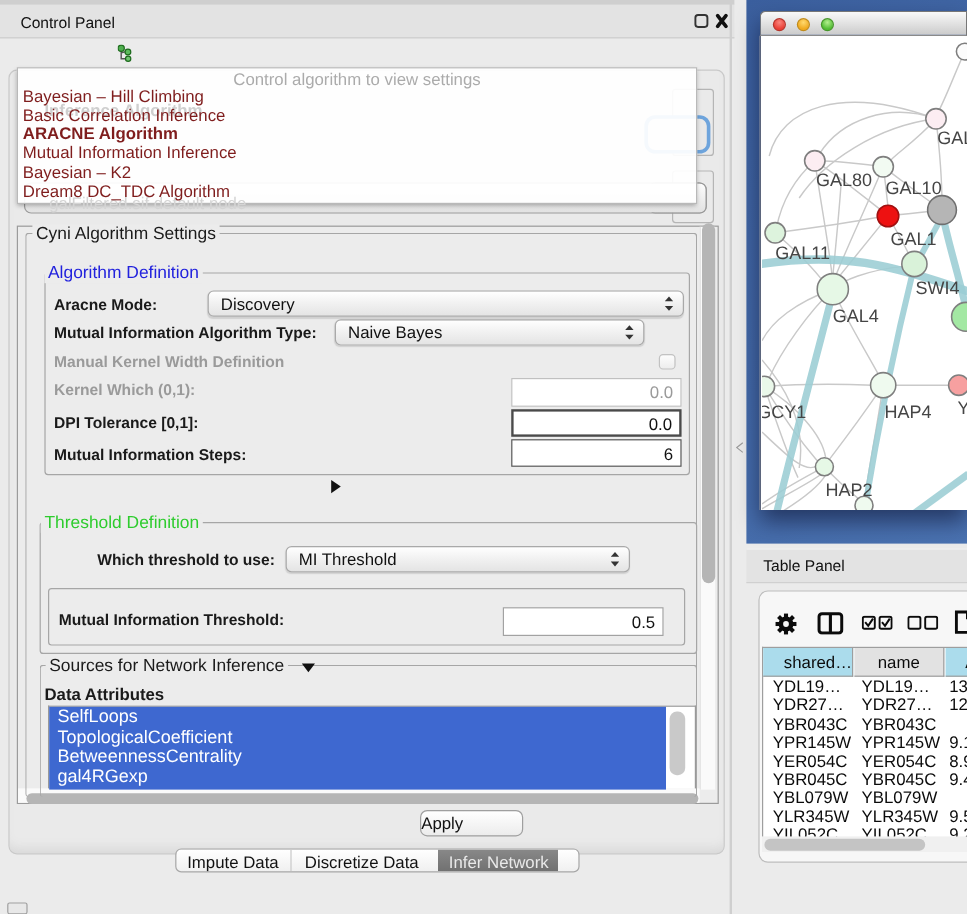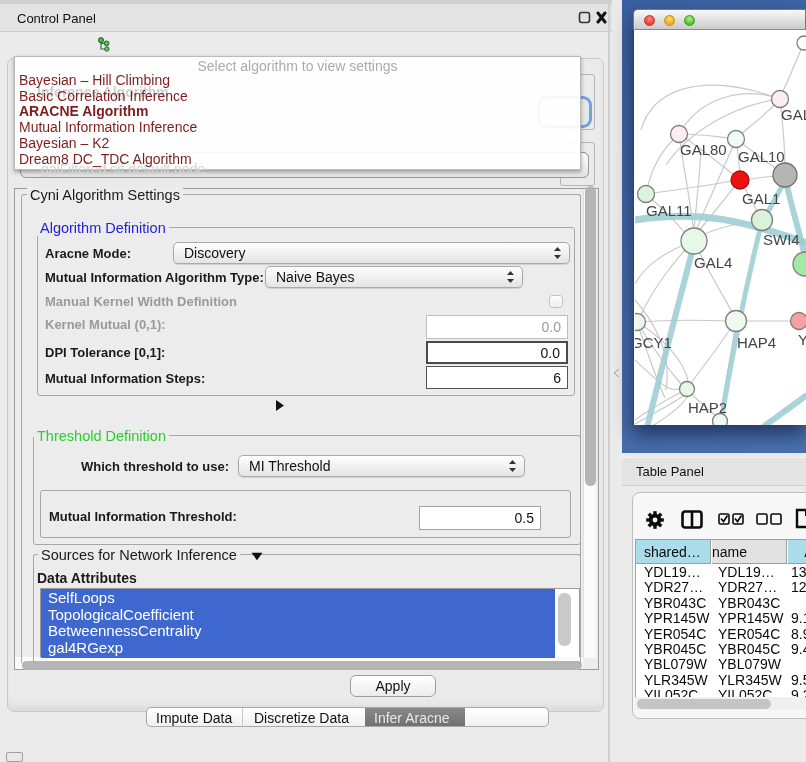--- a/index.html
+++ b/index.html
@@ -65,32 +65,32 @@
 <div class="abs lbl" style="left:45px;top:246px">Aracne Mode:</div>
 <div class="combo" style="left:173px;top:242px;width:397px;height:22px">
       <span class="ctext">Discovery</span>
  <svg class="carr" viewBox="0 0 9 14">
         <path d="M4.5 1 L8 5 L1 5 Z" fill="#333"></path>
         <path d="M4.5 13 L1 9 L8 9 Z" fill="#333"></path>
       </svg>
     </div>
 
 <div class="abs lbl" style="left:45px;top:270px">Mutual Information Algorithm Type:</div>
-<div class="combo" style="left:265px;top:266px;width:258px;height:22px">
+<div class="combo" style="left:279px;top:266px;width:258px;height:22px">
       <span class="ctext">Naive Bayes</span>
  <svg class="carr" viewBox="0 0 9 14">
         <path d="M4.5 1 L8 5 L1 5 Z" fill="#333"></path>
         <path d="M4.5 13 L1 9 L8 9 Z" fill="#333"></path>
       </svg>
     </div>
 
 <div class="abs lbl" style="left:45px;top:294px;color:#9a9a9a">Manual Kernel Width Definition</div>
 <div class="abs" style="left:549px;top:295px;width:14px;height:13px;border:1px solid #c2c2c2;border-radius:3.5px;background:linear-gradient(#fdfdfd,#ededed)"></div>
 
-<div class="abs lbl" style="left:45px;top:317px;color:#9a9a9a">Kernel Mutual (0,1):</div>
+<div class="abs lbl" style="left:45px;top:317px;color:#9a9a9a">Kernel Which (0,1):</div>
 <div class="tf" style="left:426px;top:315px;width:142px;height:24px;border:1px solid #c0c0c0">
       <span style="color:#9a9a9a">0.0</span>
     </div>
 
 <div class="abs lbl" style="left:45px;top:345px">DPI Tolerance [0,1]:</div>
 <div class="tf" style="left:426px;top:341px;width:142px;height:23px;border:2px solid #4a4a4a">
       <span>0.0</span>
     </div>
 
 <div class="abs lbl" style="left:45px;top:371px">Mutual Information Steps:</div>
@@ -109,53 +109,53 @@
 <div class="combo" style="left:238px;top:455px;width:287px;height:22px">
       <span class="ctext">MI Threshold</span>
  <svg class="carr" viewBox="0 0 9 14">
         <path d="M4.5 1 L8 5 L1 5 Z" fill="#333"></path>
         <path d="M4.5 13 L1 9 L8 9 Z" fill="#333"></path>
       </svg>
     </div>
 
 <div class="group" style="left:40px;top:490px;width:531px;height:48px"></div>
 <div class="abs lbl" style="left:49px;top:509px">Mutual Information Threshold:</div>
-<div class="tf" style="left:419px;top:506px;width:122px;height:24px;border:1px solid #a2a2a2">
+<div class="tf" style="left:419px;top:506px;width:134px;height:24px;border:1px solid #a2a2a2">
       <span>0.5</span>
     </div>
 
 <div class="group" style="left:32.5px;top:554px;width:548.5px;height:110px;border-bottom:none"></div>
 <div class="abs glbl" style="left:38px;top:547px;background:#ececec;padding:0 3px">Sources for Network Inference</div>
 <svg class="abs" style="left:249px;top:551px" width="16" height="11" viewBox="0 0 14 12">
       <path d="M1 2 L13 2 L7 10 Z" fill="#111"></path>
     </svg>
 <div class="abs lbl" style="left:37px;top:570px;font-size:14px">Data Attributes</div>
 
 <div class="abs" style="left:40px;top:588px;width:540px;height:69px;background:#fff;border:1px solid #999;border-bottom:none">
  <div class="abs" style="left:0;top:0;width:514px;height:69px;background:#3e68d0"></div>
  <div class="abs" style="left:517px;top:4px;width:13px;height:53px;background:#c9c9c9;border-radius:6px"></div>
  <div class="abs" style="left:7px;top:1px;color:#fff;font-size:15px;line-height:16.5px;white-space:nowrap">SelfLoops<br>TopologicalCoefficient<br>BetweennessCentrality<br>gal4RGexp</div>
 </div>
 
-<div class="abs" style="left:350px;top:675px;width:86px;height:22px;border:1px solid #9f9f9f;border-radius:6px;background:linear-gradient(#ffffff,#ececec);text-align:center;font-size:14px;color:#111;line-height:21px">Apply</div>
-
-<div class="abs" style="left:146px;top:707px;width:403px;height:20px;background:linear-gradient(#ffffff,#f0f0f0);border:1px solid #a8a8a8;border-radius:5px;overflow:hidden">
+<div class="abs" style="left:350px;top:675px;width:86px;height:22px;border:1px solid #9f9f9f;border-radius:6px;background:linear-gradient(#ffffff,#ececec);font-size:14px;color:#111;line-height:21px">Apply</div>
+
+<div class="abs" style="left:146px;top:707px;width:337px;height:20px;background:linear-gradient(#ffffff,#f0f0f0);border:1px solid #a8a8a8;border-radius:5px;overflow:hidden">
  <div class="abs" style="left:94.5px;top:0;width:1px;height:100%;background:#c8c8c8"></div>
  <div class="abs" style="left:218px;top:0;width:100px;height:100%;background:linear-gradient(#888888,#717171)"></div>
  <div class="abs" style="left:9px;top:2px;color:#111;font-size:14px">Impute Data</div>
  <div class="abs" style="left:107px;top:2px;color:#111;font-size:14px">Discretize Data</div>
- <div class="abs" style="left:227px;top:2px;color:#e9e9e9;font-size:14px">Infer Aracne</div>
+ <div class="abs" style="left:227px;top:2px;color:#e9e9e9;font-size:14px">Infer Network</div>
 </div>
 
 <div class="abs" style="left:6px;top:752px;width:17px;height:10px;background:#e8e8e8;border:1px solid #9f9f9f;border-radius:2px"></div>
 
 <div class="abs" style="left:14px;top:56px;width:567px;height:114px;background:rgba(255,255,255,.93);border:1px solid #b9b9b9;box-shadow:0 2px 4px rgba(0,0,0,.35)">
  <div class="abs" style="left:22px;top:27px;color:#cfcfcf;font-size:14px;font-weight:bold">Inference Algorithm</div>
  <div class="abs" style="left:26px;top:104px;color:#d4d4d4;font-size:14px">galFiltered.sif default node</div>
- <div class="abs" style="left:0;top:1px;width:100%;text-align:center;color:#ababab;font-size:14px">Select algorithm to view settings</div>
+ <div class="abs" style="left:0;top:1px;width:100%;text-align:center;color:#ababab;font-size:14px">Control algorithm to view settings</div>
  <div class="abs" style="left:4px;top:16px;font-size:14px;color:#7f1d1d;line-height:15.7px;white-space:nowrap">Bayesian – Hill Climbing<br>Basic Correlation Inference<br><b>ARACNE Algorithm</b><br>Mutual Information Inference<br>Bayesian – K2<br>Dream8 DC_TDC Algorithm</div>
 </div>
 
 <div class="abs" style="left:622px;top:0;width:184px;height:453px;background:linear-gradient(135deg,#3b5f9e,#4a72b1)"></div>
 
 <div class="abs" style="left:633px;top:9px;width:173px;height:416px;box-shadow:0 10px 18px rgba(0,0,25,.5)">
  <div class="abs" style="left:0;top:0;width:173px;height:21px;background:linear-gradient(#f9f9f9,#cbcbcb);border:1px solid #777;border-bottom:1px solid #8a8a8a;border-radius:5px 0 0 0">
   <div class="abs" style="left:10px;top:5px;width:11px;height:11px;border-radius:50%;background:radial-gradient(circle at 50% 30%,#f9867e,#ea3f35 70%);border:1px solid #b5352c"></div>
   <div class="abs" style="left:30px;top:5px;width:11px;height:11px;border-radius:50%;background:radial-gradient(circle at 50% 30%,#ffd96e,#f0a91e 70%);border:1px solid #c08b1b"></div>
   <div class="abs" style="left:50px;top:5px;width:11px;height:11px;border-radius:50%;background:radial-gradient(circle at 50% 30%,#b3ef8e,#52bd33 70%);border:1px solid #47962b"></div>
@@ -275,22 +275,22 @@
  <svg class="abs" style="left:123px;top:20px" width="26" height="13" viewBox="0 0 26 13">
   <rect x="1" y="1" width="10" height="10" rx="1.5" fill="none" stroke="#0b0b0b" stroke-width="1.6"></rect>
   <rect x="15" y="1" width="10" height="10" rx="1.5" fill="none" stroke="#0b0b0b" stroke-width="1.6"></rect>
  </svg>
  <svg class="abs" style="left:162px;top:15px" width="18" height="21" viewBox="0 0 18 21">
   <path d="M2 2 L11 2 L16 7 L16 19 L2 19 Z" fill="none" stroke="#0b0b0b" stroke-width="2.4"></path>
   <path d="M11 2 L11 7 L16 7" fill="none" stroke="#0b0b0b" stroke-width="2"></path>
  </svg>
 
  <div class="abs" style="left:2px;top:46px;width:178px;height:163px;background:#fff;border:1px solid #9e9e9e;border-right:none;font-size:14px;color:#0b0b0b">
-  <div class="abs" style="left:0;top:0;width:75px;height:24px;background:#abdcec;border-right:1px solid #9e9e9e;border-bottom:1px solid #9e9e9e;text-align:left;line-height:24px;text-indent:8px">shared…</div>
-  <div class="abs" style="left:76px;top:0;width:75px;height:24px;background:#e2e2e2;border-right:1px solid #9e9e9e;border-bottom:1px solid #9e9e9e;line-height:24px">name</div>
+  <div class="abs" style="left:0;top:0;width:75px;height:24px;background:#abdcec;border-right:1px solid #9e9e9e;border-bottom:1px solid #9e9e9e;text-align:right;line-height:24px;text-indent:8px">shared…</div>
+  <div class="abs" style="left:76px;top:0;width:75px;height:24px;background:#e2e2e2;border-right:1px solid #9e9e9e;border-bottom:1px solid #9e9e9e;text-align:center;line-height:24px">name</div>
   <div class="abs" style="left:152px;top:0;width:26px;height:24px;background:#abdcec;border-bottom:1px solid #9e9e9e;text-align:center;line-height:24px"><span style="position:relative;left:8px">A</span></div>
   <div class="abs" style="left:8px;top:25px;line-height:15.4px;white-space:nowrap">YDL19…<br>YDR27…<br>YBR043C<br>YPR145W<br>YER054C<br>YBR045C<br>YBL079W<br>YLR345W<br>YIL052C</div>
   <div class="abs" style="left:82px;top:25px;line-height:15.4px;white-space:nowrap">YDL19…<br>YDR27…<br>YBR043C<br>YPR145W<br>YER054C<br>YBR045C<br>YBL079W<br>YLR345W<br>YIL052C</div>
   <div class="abs" style="left:155px;top:25px;line-height:15.4px;white-space:nowrap">13…<br>12…<br><br>9.1<br>8.9<br>9.4<br><br>9.5<br>9.2</div>
  </div>
 
  <div class="abs" style="left:2px;top:204px;width:178px;height:13px;background:#f0f0f0"></div>
  <div class="abs" style="left:4px;top:205.5px;width:134px;height:10px;background:#c4c4c4;border-radius:6px"></div>
 </div>
 

